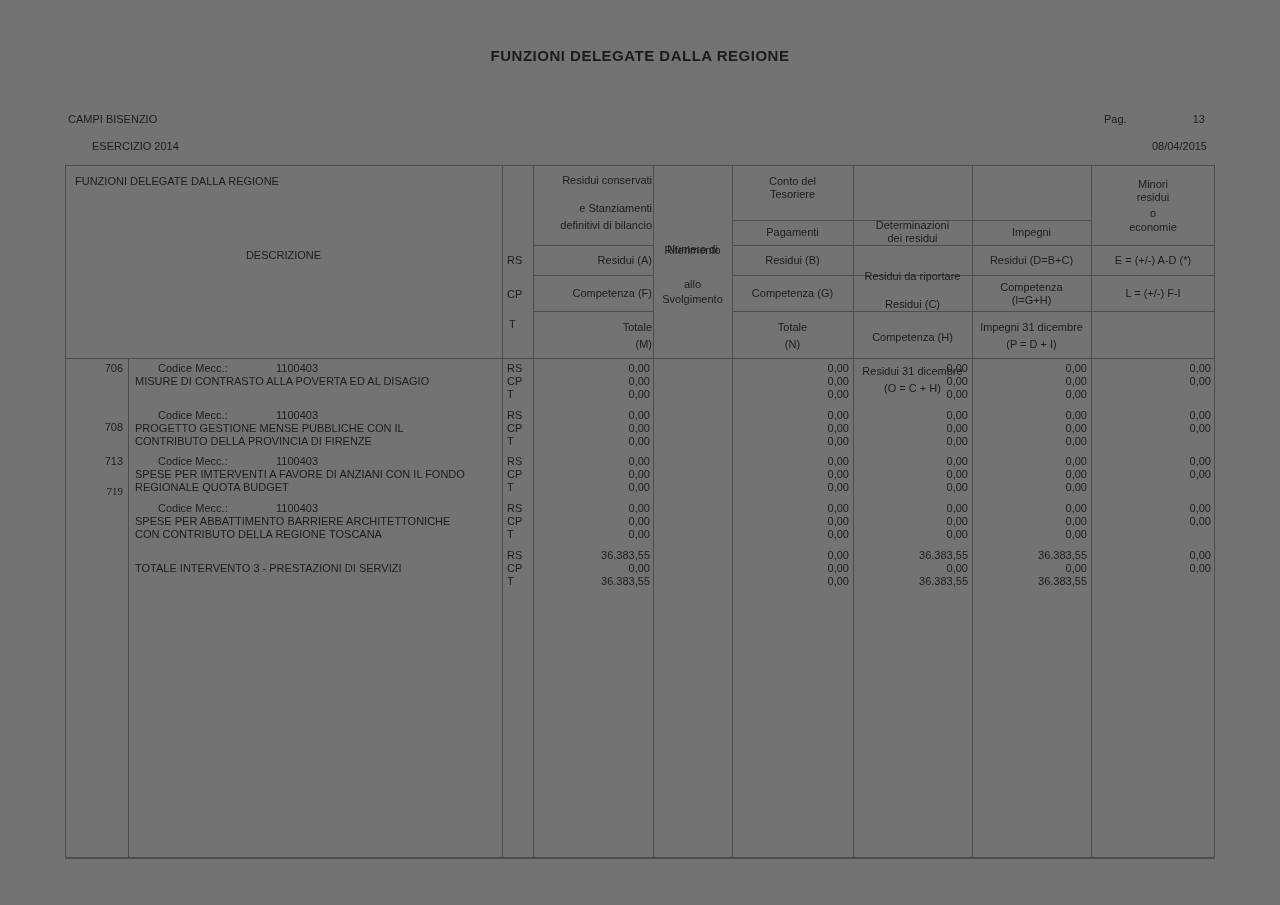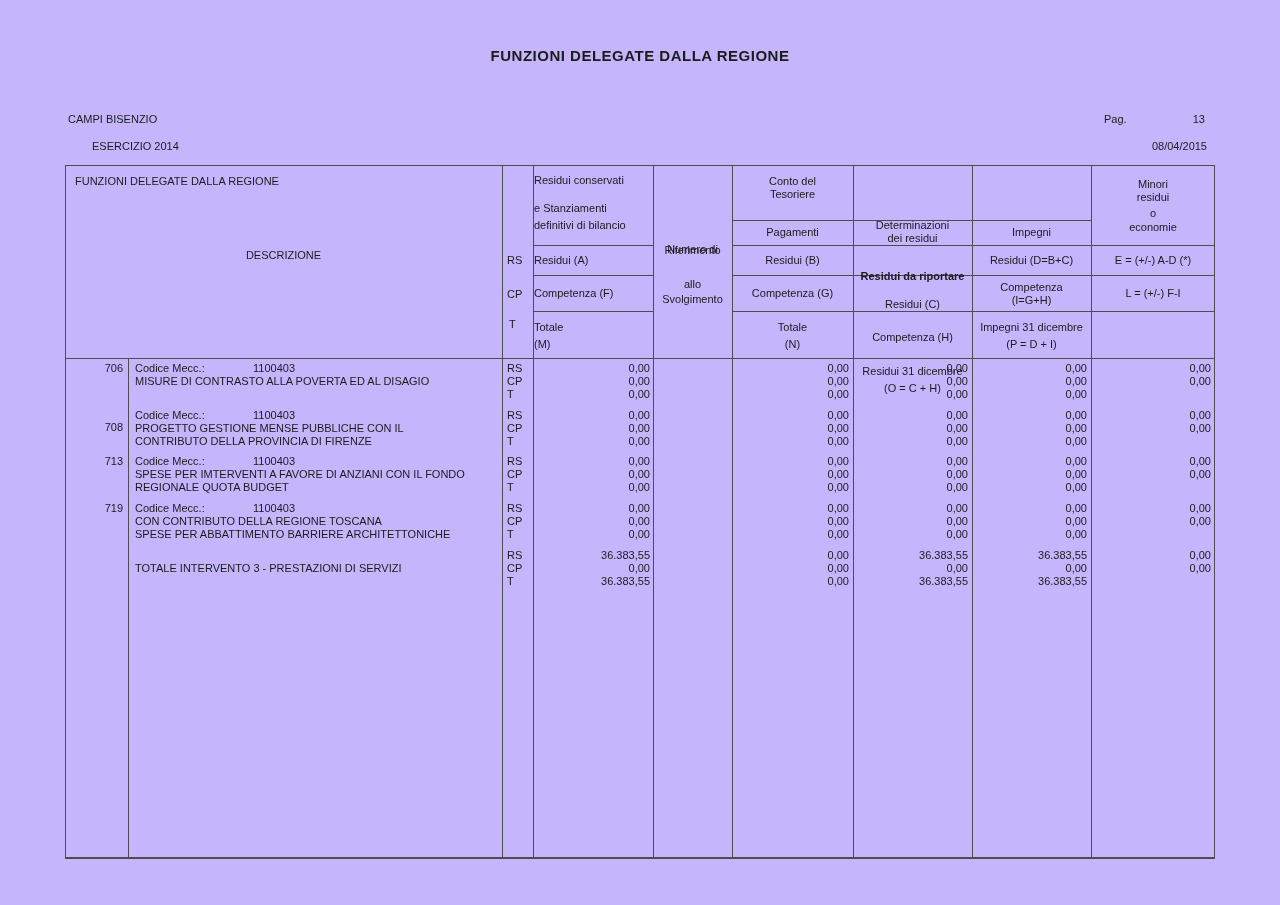--- a/index.html
+++ b/index.html
@@ -1,41 +1,41 @@
 <!DOCTYPE html>
 <html><head>
 <meta charset="utf-8">
 <style>
   html,body { margin:0; padding:0; background:#fff; }
   .page {
-    position:relative; width:1280px; height:905px; background:#c4b5fd;
+    position:relative; width:1280px; height:905px; background:#737373;
     font-family:"Liberation Sans", sans-serif; color:#1c1c1c; overflow:hidden;
   }
   .t { position:absolute; font-size:11px; line-height:13px; white-space:nowrap; }
   .c { text-align:center; }
   .r { text-align:right; }
   .title { position:absolute; top:47px; left:0; width:1280px; text-align:center;
            font-size:15px; font-weight:bold; letter-spacing:0.5px; }
   .meta { position:absolute; font-size:11px; }
   
   .tbl { position:absolute; left:65px; top:165px; width:1150px; height:694px; }
   .vl { position:absolute; width:1px; background:#4d4d4d; }
   .hl { position:absolute; height:1px; background:#4d4d4d; }
   .hl2 { position:absolute; height:2px; background:#4d4d4d; }
   
-  .colA { left:469px; width:118px; text-align:left; }
+  .colA { left:469px; width:118px; text-align:right; }
   .colN { left:589px; width:77px;  text-align:center; }
   .colB { left:668px; width:119px; text-align:center; }
   .colC { left:789px; width:117px; text-align:center;margin-top:44px; }
   .colD { left:908px; width:117px; text-align:center; }
   .colE { left:1027px; width:122px; text-align:center; }
   
   .rownum { left:18px; width:40px; text-align:right; }
   .desc   { left:70px; width:362px; }
-  .codelbl { display:inline-block; width:118px; }
+  .codelbl { display:inline-block; width:118px;margin-left:23px; }
   .rct    { left:442px; width:24px; }
   .vA { left:470px; width:115px; text-align:right; }
   .vB { left:669px; width:115px; text-align:right; }
   .vC { left:790px; width:113px; text-align:right; }
   .vD { left:909px; width:113px; text-align:right; }
   .vE { left:1029px; width:117px; text-align:right; }
 </style>
 </head>
 <body>
 
@@ -96,21 +96,21 @@
     <div class="t colB" style="top:10px;">Conto del</div>
     <div class="t colB" style="top:23px;">Tesoriere</div>
     <div class="t colB" style="top:61px;">Pagamenti</div>
     <div class="t colB" style="top:89px;">Residui (B)</div>
     <div class="t colB" style="top:122px;">Competenza (G)</div>
     <div class="t colB" style="top:156px;">Totale</div>
     <div class="t colB" style="top:173px;">(N)</div>
 
     <div class="t colC" style="top:10px;">Determinazioni</div>
     <div class="t colC" style="top:23px;">dei residui</div>
-    <div class="t colC" style="top:61px;font-weight:bold;">Residui da riportare</div>
+    <div class="t colC" style="top:61px;">Residui da riportare</div>
     <div class="t colC" style="top:89px;">Residui (C)</div>
     <div class="t colC" style="top:122px;">Competenza (H)</div>
     <div class="t colC" style="top:156px;">Residui 31 dicembre</div>
     <div class="t colC" style="top:173px;">(O = C + H)</div>
 
     <div class="t colD" style="top:61px;">Impegni</div>
     <div class="t colD" style="top:89px;">Residui (D=B+C)</div>
     <div class="t colD" style="top:116px;">Competenza</div>
     <div class="t colD" style="top:129px;">(I=G+H)</div>
     <div class="t colD" style="top:156px;">Impegni 31 dicembre</div>
@@ -223,25 +223,25 @@
     <div class="t vD" style="top:290px;">
       <div>0,00</div>
       <div>0,00</div>
       <div>0,00</div>
     </div>
     <div class="t vE" style="top:290px;">
       <div>0,00</div>
       <div>0,00</div>
     </div>
 
-    <div class="t rownum" style="top:337px;">719</div>
+    <div class="t rownum" style="top:320px;font-family:Liberation Serif, serif;">719</div>
     <div class="t desc" style="top:337px;">
       <div><span class="codelbl">Codice Mecc.:</span><span>1100403</span></div>
+      <div>SPESE PER ABBATTIMENTO BARRIERE ARCHITETTONICHE</div>
       <div>CON CONTRIBUTO DELLA REGIONE TOSCANA</div>
-      <div>SPESE PER ABBATTIMENTO BARRIERE ARCHITETTONICHE</div>
     </div>
     <div class="t rct" style="top:337px;">
       <div>RS</div>
       <div>CP</div>
       <div>T</div>
     </div>
     <div class="t vA" style="top:337px;">
       <div>0,00</div>
       <div>0,00</div>
       <div>0,00</div>

